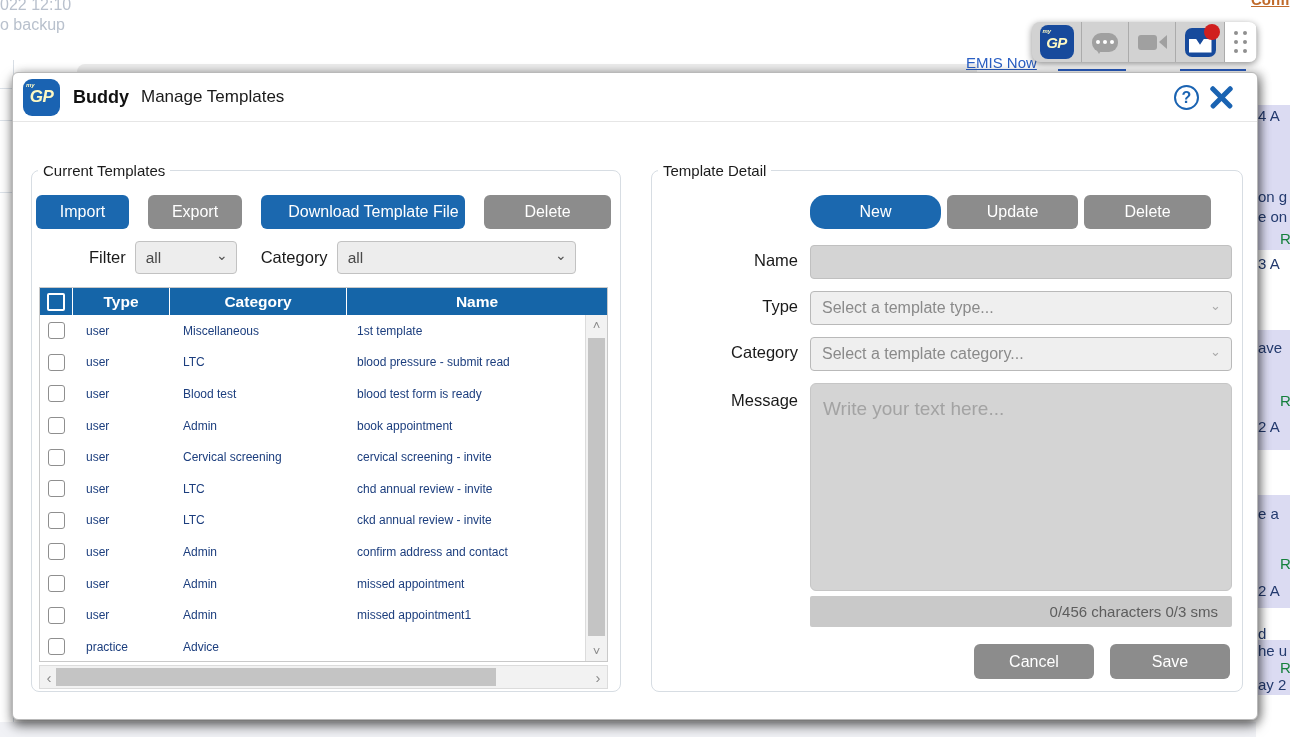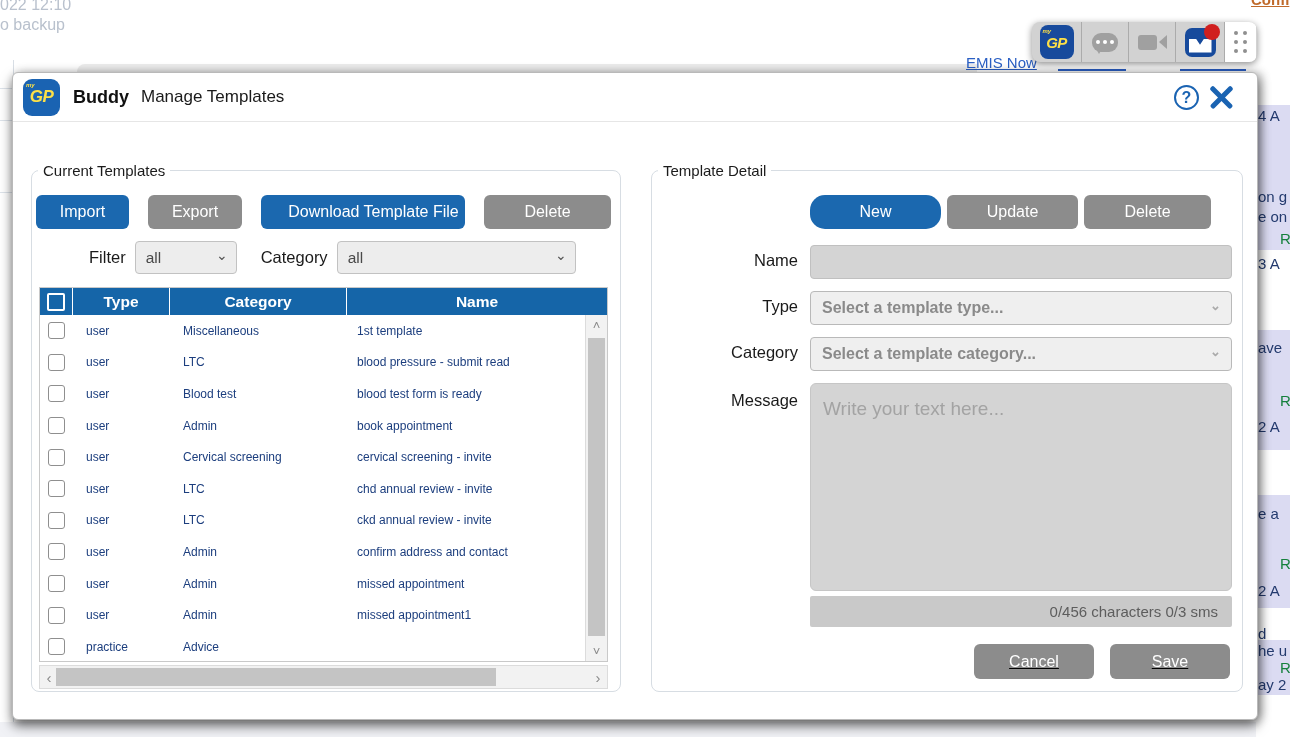--- a/index.html
+++ b/index.html
@@ -21,21 +21,21 @@
   .frag { position:absolute; left:2px; color:#233a6e; font-size:15px; white-space:nowrap; }
   .frag-link { color:#15803d; left:24px; }
 
   
   .toolbar { position:absolute; left:1032px; top:22px; width:225px; height:40px; z-index:5;
     display:flex; border-radius:8px; box-shadow:0 2px 7px rgba(0,0,0,.45); background:#d2d2d2; overflow:hidden; }
   .tb-slot { display:flex; align-items:center; justify-content:center; border-right:1px solid #ababab; }
   .tb-slot:last-child { border-right:none; }
   .tb-gp { width:50px; } .tb-bubble { width:47px; } .tb-cam { width:47px; } .tb-badge { width:49px; }
   .tb-dots { width:31px; background:#ffffff; }
-  .gp-logo { position:relative; background:#174a9c; color:#fde047; font-style:italic; font-weight:bold;
+  .gp-logo { position:relative; background:#174a9c; color:#fef9c3; font-style:italic; font-weight:bold;
     display:flex; align-items:center; justify-content:center;text-align:center; }
   .gp-logo .gp-main { font-size:15px; letter-spacing:-.5px; }
   .gp-logo .gp-sup { position:absolute; left:3px; top:3px; font-size:6px; font-weight:bold; }
   .gp-sm { width:34px; height:34px; border-radius:8px; }
   .bubble { position:relative; width:26px; height:19px; background:#a0a0a0; border-radius:9px;
     display:flex; align-items:center; justify-content:center; gap:3px; }
   .bubble i { width:4px; height:4px; border-radius:50%; background:#fff; }
   .bubble:after { content:""; position:absolute; left:3px; bottom:-6px; border:4px solid transparent; border-top:7px solid #a0a0a0; }
   .cam { position:relative; width:19px; height:15px; background:#a0a0a0; border-radius:3px; margin-right:10px; }
   .cam:after { content:""; position:absolute; right:-10px; top:0; border:7.5px solid transparent; border-right:8px solid #a0a0a0; }
@@ -114,28 +114,28 @@
   
   .right-btn-row { display:flex; gap:6px; margin:16px 0 0 158px; }
   .w-new{width:131px;border-radius:15px;} .w-update{width:131px;} .w-delete2{width:127px;}
   .form-row { display:flex; margin:12px 10px 0 0; }
   .form-row.first { margin-top:16px; }
   .form-label { width:158px; text-align:right; padding:6px 12px 0 0; font-size:16.5px; color:#1a1a1a; }
   .form-label.top { padding-top:8px; }
   .ctrl { flex:1; }
   .inp { height:34px; background:#d4d4d4; border:1px solid #c0c0c0; border-radius:4px; }
   .ddl { display:flex; align-items:center; justify-content:space-between; height:34px; background:#efefef;
-    border:1px solid #b9b9b9; border-radius:4px; padding:0 10px 0 11px; font-size:16px; color:#8a8a8a; cursor:pointer;font-weight:bold; }
+    border:1px solid #b9b9b9; border-radius:4px; padding:0 10px 0 11px; font-size:16px; color:#8a8a8a; cursor:pointer; }
   .ddl .chev { color:#aaa; font-size:13px; margin-top:-5px; }
   .msgbox { height:208px; background:#d4d4d4; border:1px solid #c6c6c6; border-radius:6px;
     padding:14px 12px; font-size:19px; color:#a3a3a3; cursor:text; }
   .charbar { height:31px; background:#c9c9c9; border-radius:2px; display:flex; align-items:center;
     justify-content:flex-end; padding-right:14px; font-size:15px; color:#5d5d5d; }
   .charbar-row { margin-top:5px; }
-  .action-row { display:flex; justify-content:flex-end; gap:16px; margin:17px 12px 0 0;text-decoration:underline; }
+  .action-row { display:flex; justify-content:flex-end; gap:16px; margin:17px 12px 0 0; }
   .w-cancel{width:120px;height:35px;} .w-save{width:120px;height:35px;}
 </style>
 </head>
 <body>
 
 <div class="bg-topleft">
   <div>022 12:10</div>
   <div>o backup</div>
 </div>
 <span class="bg-confi">Confi</span>

